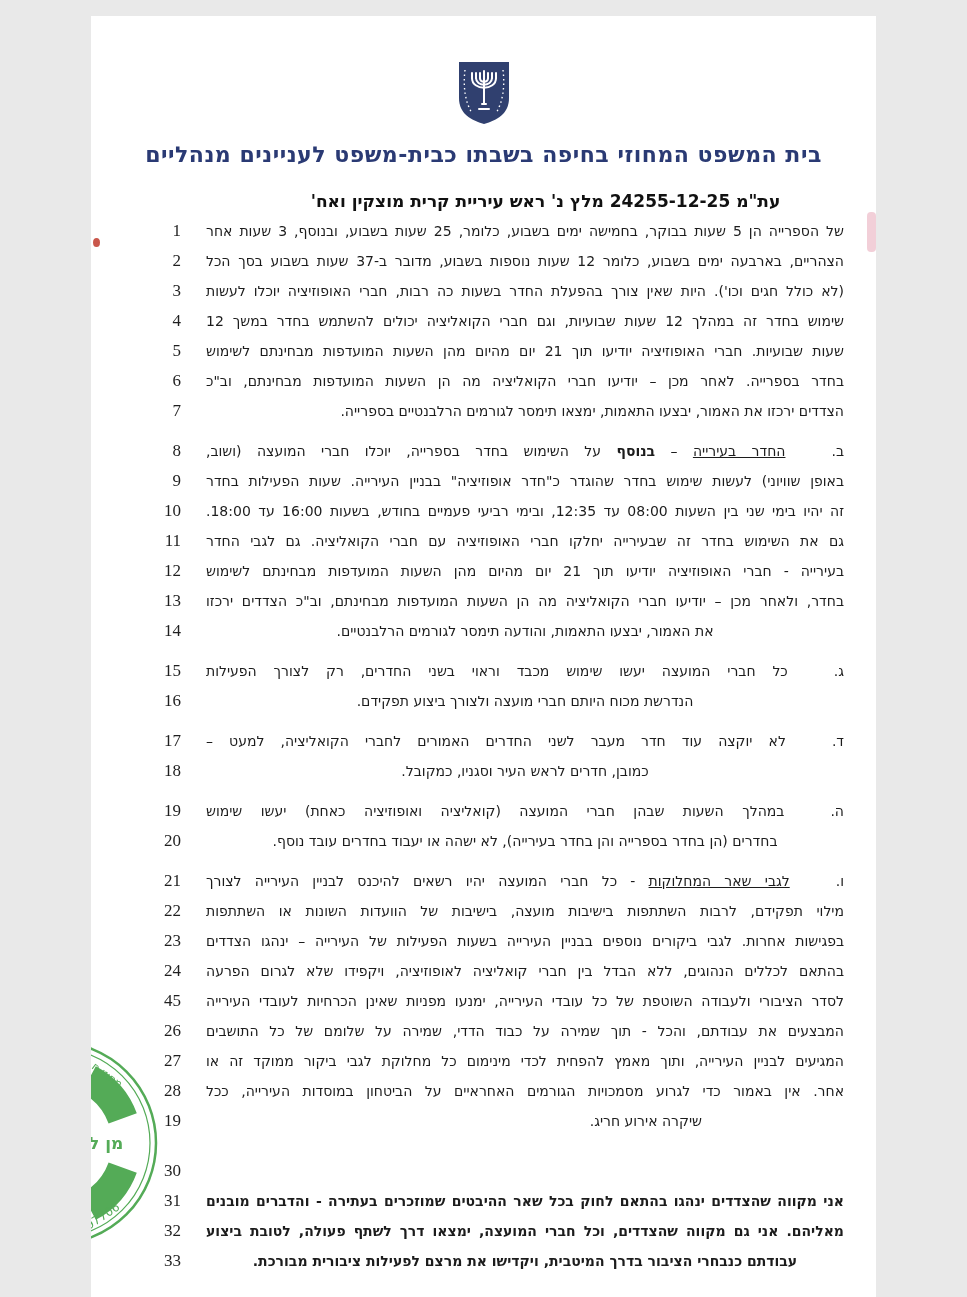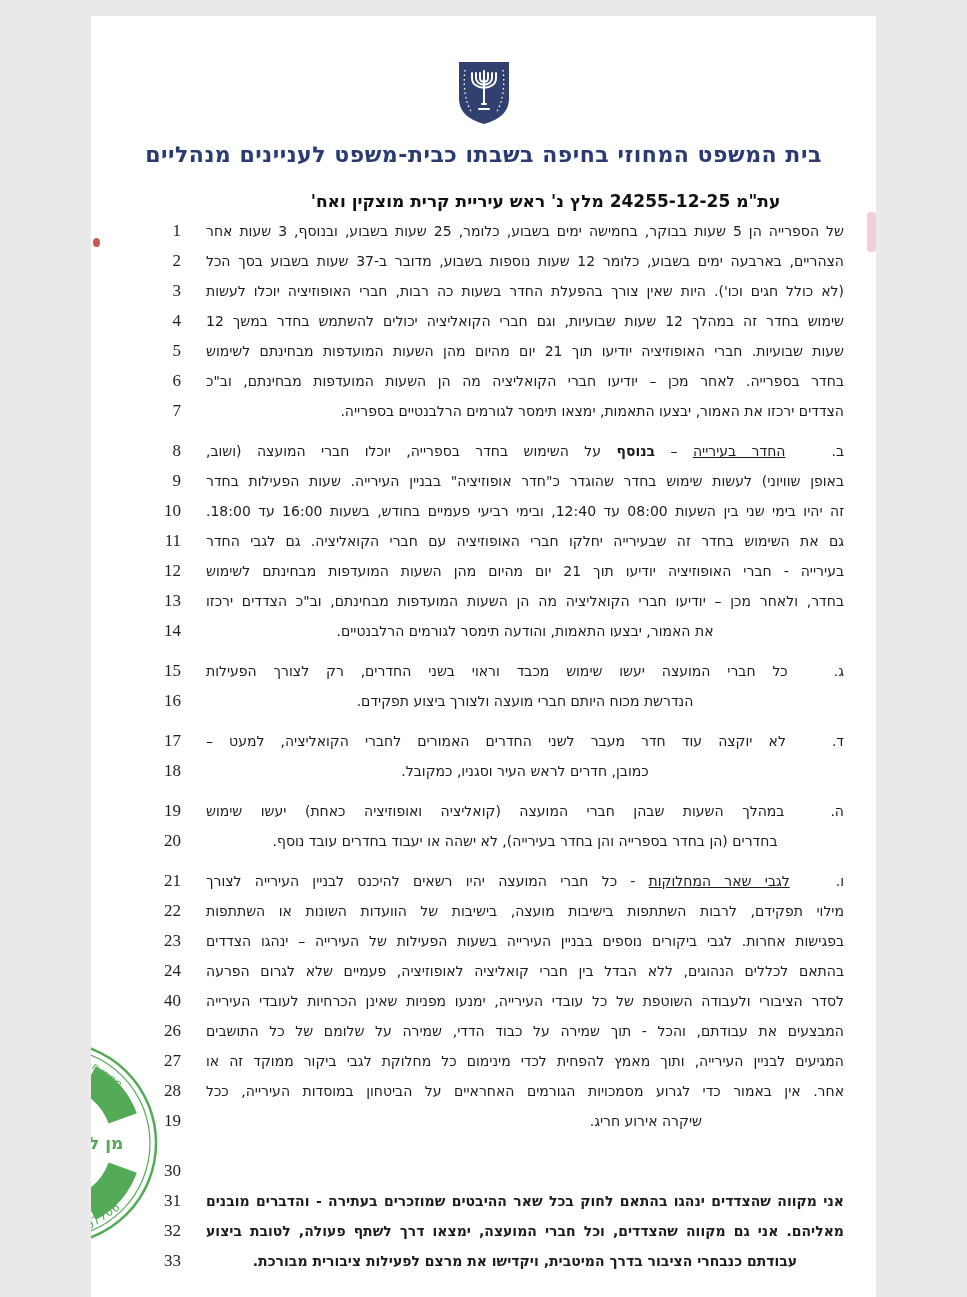--- a/index.html
+++ b/index.html
@@ -113,21 +113,21 @@
       <div class="row pstart">
         <span class="num">8</span>
         <div class="txt al-justify" dir="rtl"><span class="letter">ב.</span><span class="tab"></span><span class="u">החדר בעירייה</span><span class=""> – </span><span class="b ">בנוסף</span><span class=""> על השימוש בחדר בספרייה, יוכלו חברי המועצה (ושוב,</span></div>
       </div>
       <div class="row">
         <span class="num">9</span>
         <div class="txt al-justify" dir="rtl"><span class="">באופן שוויוני) לעשות שימוש בחדר שהוגדר כ"חדר אופוזיציה" בבניין העירייה. שעות הפעילות בחדר</span></div>
       </div>
       <div class="row">
         <span class="num">10</span>
-        <div class="txt al-justify" dir="rtl"><span class="">זה יהיו בימי שני בין השעות 08:00 עד 12:40, ובימי רביעי פעמיים בחודש, בשעות 16:00 עד 18:00.</span></div>
+        <div class="txt al-justify" dir="rtl"><span class="">זה יהיו בימי שני בין השעות 08:00 עד 12:35, ובימי רביעי פעמיים בחודש, בשעות 16:00 עד 18:00.</span></div>
       </div>
       <div class="row">
         <span class="num">11</span>
         <div class="txt al-justify" dir="rtl"><span class="">גם את השימוש בחדר זה שבעירייה יחלקו חברי האופוזיציה עם חברי הקואליציה. גם לגבי החדר</span></div>
       </div>
       <div class="row">
         <span class="num">12</span>
         <div class="txt al-justify" dir="rtl"><span class="">בעירייה - חברי האופוזיציה יודיעו תוך 21 יום מהיום מהן השעות המועדפות מבחינתם לשימוש</span></div>
       </div>
       <div class="row">
@@ -169,24 +169,24 @@
       <div class="row">
         <span class="num">22</span>
         <div class="txt al-justify" dir="rtl"><span class="">מילוי תפקידם, לרבות השתתפות בישיבות מועצה, בישיבות של הוועדות השונות או השתתפות</span></div>
       </div>
       <div class="row">
         <span class="num">23</span>
         <div class="txt al-justify" dir="rtl"><span class="">בפגישות אחרות. לגבי ביקורים נוספים בבניין העירייה בשעות הפעילות של העירייה – ינהגו הצדדים</span></div>
       </div>
       <div class="row">
         <span class="num">24</span>
-        <div class="txt al-justify" dir="rtl"><span class="">בהתאם לכללים הנהוגים, ללא הבדל בין חברי קואליציה לאופוזיציה, פעמיים שלא לגרום הפרעה</span></div>
-      </div>
-      <div class="row">
-        <span class="num">40</span>
+        <div class="txt al-justify" dir="rtl"><span class="">בהתאם לכללים הנהוגים, ללא הבדל בין חברי קואליציה לאופוזיציה, ויקפידו שלא לגרום הפרעה</span></div>
+      </div>
+      <div class="row">
+        <span class="num">45</span>
         <div class="txt al-justify" dir="rtl"><span class="">לסדר הציבורי ולעבודה השוטפת של כל עובדי העירייה, ימנעו מפניות שאינן הכרחיות לעובדי העירייה</span></div>
       </div>
       <div class="row">
         <span class="num">26</span>
         <div class="txt al-justify" dir="rtl"><span class="">המבצעים את עבודתם, והכל - תוך שמירה על כבוד הדדי, שמירה על שלומם של כל התושבים</span></div>
       </div>
       <div class="row">
         <span class="num">27</span>
         <div class="txt al-justify" dir="rtl"><span class="">המגיעים לבניין העירייה, ותוך מאמץ להפחית לכדי מינימום כל מחלוקת לגבי ביקור ממוקד זה או</span></div>
       </div>

